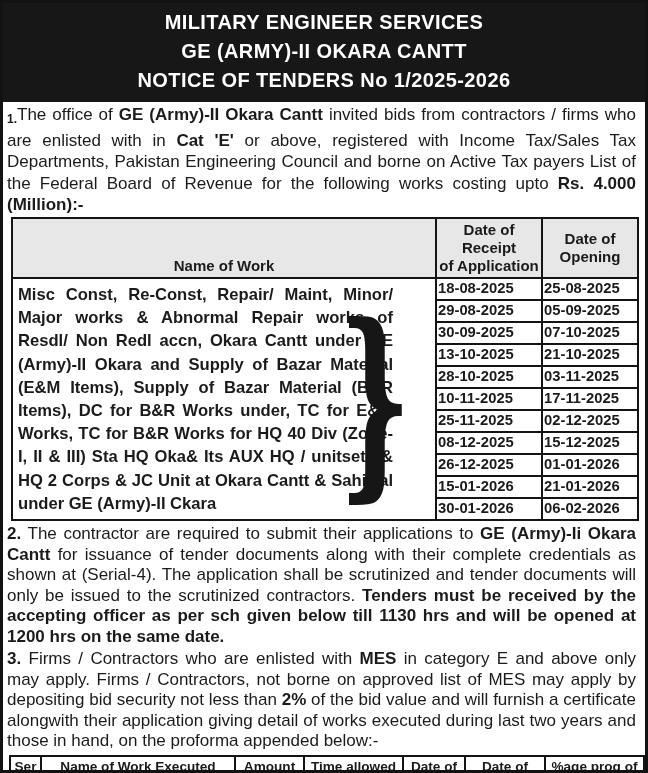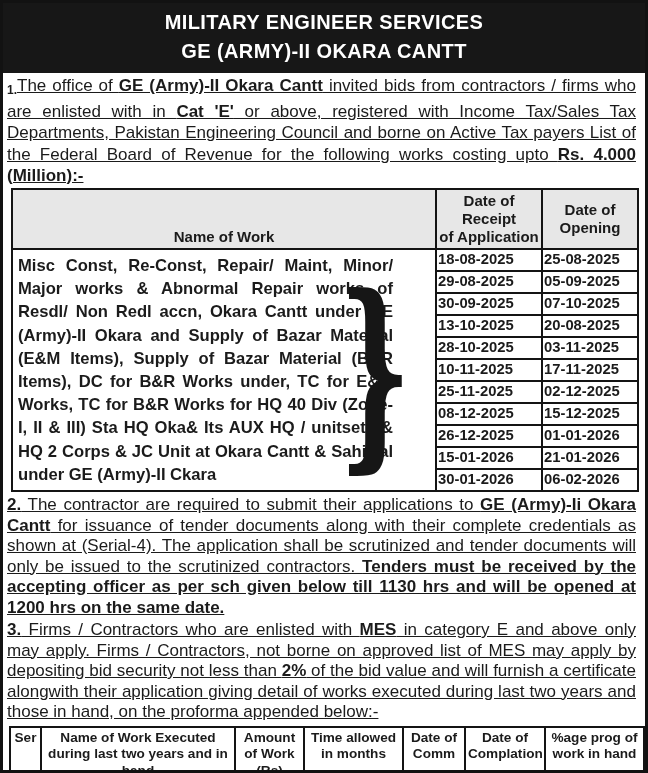--- a/index.html
+++ b/index.html
@@ -12,21 +12,20 @@
   
   .band {
     background:#171717; color:#ffffff; text-align:center;
     padding:5px 4px 7px 4px;
   }
   .band .bline { font-size:20px; font-weight:bold; line-height:29px; letter-spacing:.4px; }
   
   .para {
     font-size:17px; line-height:21.2px; text-align:justify;
     padding:2px 9px 1px 4px;
-    text-decoration:underline;
   }
   .para.tight { line-height:20.5px; padding-top:1px; }
   .pnum { font-weight:bold; }
   .sub1 { font-size:12px; vertical-align:-3px; font-weight:bold; }
   
   table.tender {
     border-collapse:collapse; table-layout:fixed;
     width:626px; margin:1px 0 2px 8px;
   }
   table.tender th, table.tender td { border:2px solid #141414; }
@@ -62,20 +61,21 @@
   }
 </style>
 </head>
 <body>
 
 <div class="page">
 
   <div class="band">
     <div class="bline">MILITARY ENGINEER SERVICES</div>
     <div class="bline">GE (ARMY)-II OKARA CANTT</div>
+    <div class="bline">NOTICE OF TENDERS No 1/2025-2026</div>
   </div>
 
   <p class="para"><span class="sub1">1.</span><span>The office of </span><b>GE (Army)-II Okara Cantt</b><span> invited bids from contractors / firms who are enlisted with in </span><b>Cat 'E'</b><span> or above, registered with Income Tax/Sales Tax Departments, Pakistan Engineering Council and borne on Active Tax payers List of the Federal Board of Revenue for the following works costing upto </span><b>Rs. 4.000 (Million):-</b></p>
 
   <table class="tender">
     <colgroup>
         <col style="width:424px">
         <col style="width:106px">
         <col style="width:96px">
       </colgroup>
@@ -101,21 +101,21 @@
       <tr>
           <td class="dt">29-08-2025</td>
           <td class="dt">05-09-2025</td>
         </tr>
       <tr>
           <td class="dt">30-09-2025</td>
           <td class="dt">07-10-2025</td>
         </tr>
       <tr>
           <td class="dt">13-10-2025</td>
-          <td class="dt">20-08-2025</td>
+          <td class="dt">21-10-2025</td>
         </tr>
       <tr>
           <td class="dt">28-10-2025</td>
           <td class="dt">03-11-2025</td>
         </tr>
       <tr>
           <td class="dt">10-11-2025</td>
           <td class="dt">17-11-2025</td>
         </tr>
       <tr>

